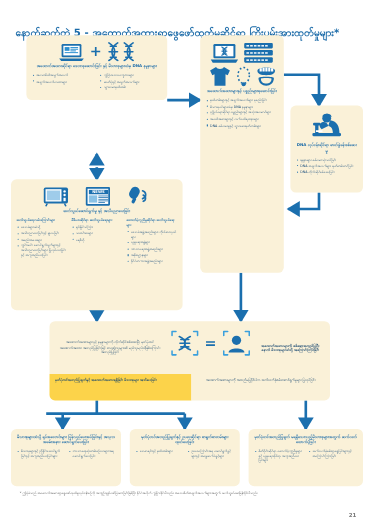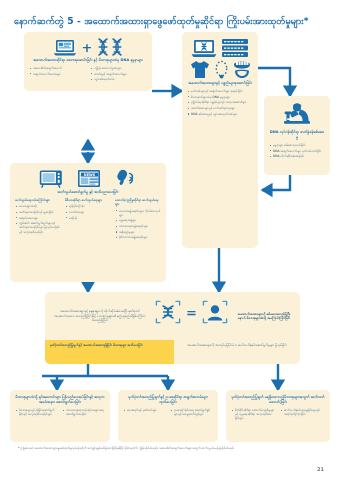--- a/index.html
+++ b/index.html
@@ -7,21 +7,21 @@
     width:340px;height:480px;
     background:#ffffff;
     font-family:"DejaVu Sans","Liberation Sans",sans-serif;
     overflow:hidden;
     position:relative;
   }
   .page{position:relative;width:340px;height:480px;}
 
   
   .title{
-    position:absolute;left:14px;top:14px;width:312px;
+    position:absolute;left:14px;top:24px;width:312px;
     color:#1a6aa8;font-weight:bold;font-size:9.2px;line-height:14px;
     letter-spacing:.1px;
   }
 
   
   .card{
     position:absolute;
     background:#faf1d8;
     border-radius:5px;
     box-sizing:border-box;

